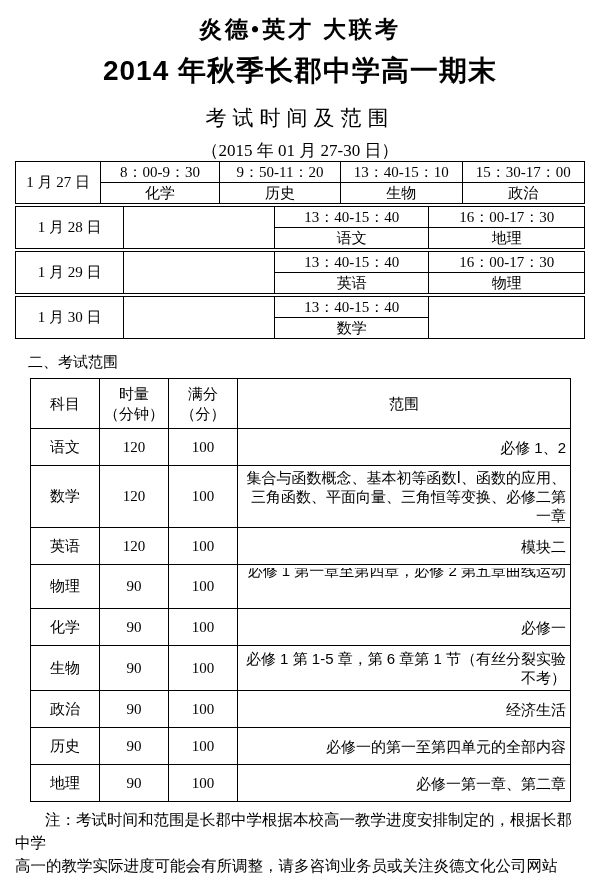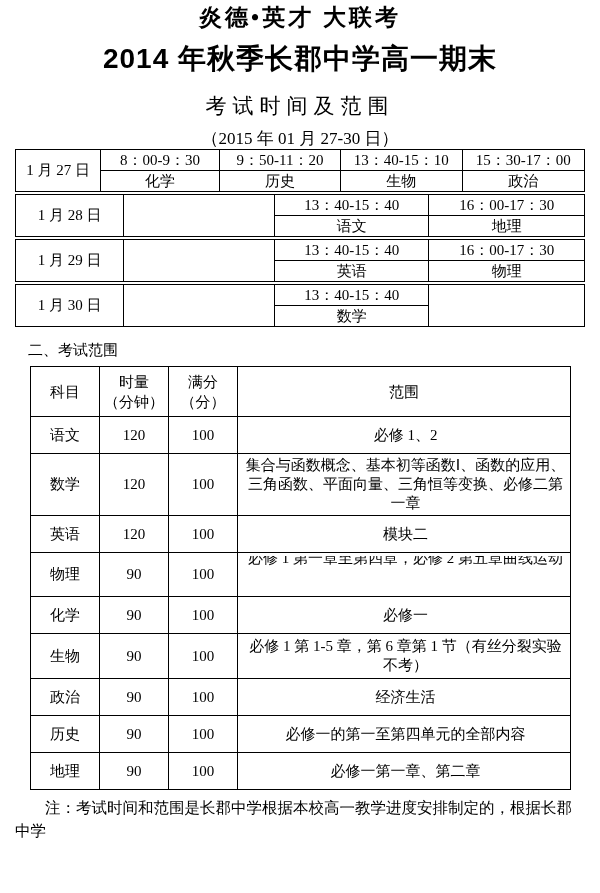--- a/index.html
+++ b/index.html
@@ -2,21 +2,21 @@
 <html><head>
 <meta charset="utf-8">
 <style>
   * { margin:0; padding:0; box-sizing:border-box; }
   html,body { background:#fff; }
   body {
     width:600px; height:893px; overflow:hidden;
     font-family:"Liberation Serif","DejaVu Serif",serif;
     color:#000;
   }
-  .page { width:600px; height:893px; padding-top:4px; }
+  .page { width:600px; height:893px; padding-top:16px; }
 
   
   .hdr { text-align:center; }
   .t1 { font-size:23px; letter-spacing:3px; line-height:28px; font-weight:bold; font-family:"Liberation Serif","DejaVu Serif",serif; }
   .t2 { font-size:28px; font-weight:bold; letter-spacing:1px; line-height:33px; margin-top:10px;
         font-family:Liberation Sans, sans-serif; }
   .t3 { font-size:21px; letter-spacing:6px; line-height:25px; margin-top:19px; }
   .t4 { font-size:17px; line-height:21px; margin-top:9px; }
 
   
@@ -31,21 +31,21 @@
   .sched .c0 { width:85px; }
   .sched .c1 { width:118px; } .sched .c2 { width:121px; }
   .sched .c3 { width:121px; } .sched .c4 { width:122px; }
 
   
   .scope { margin-left:30px; border-collapse:collapse; table-layout:fixed; width:540px;
            font-family:"Liberation Sans","DejaVu Sans",sans-serif;border-radius:17px; }
   .scope td, .scope th { border:1px solid #000; font-size:15px; font-weight:normal; text-align:center; padding:0; }
   .scope .k0 { width:69px; } .scope .k1 { width:69px; } .scope .k2 { width:69px; } .scope .k3 { width:333px; }
   .scope th { height:50px; line-height:20px; }
-  .scope td.scope-cell { text-align:center; padding:2px 4px 2px 7px; line-height:19px;font-family:Liberation Serif, serif; }
+  .scope td.scope-cell { text-align:right; padding:2px 4px 2px 7px; line-height:19px; }
   .scope td.num { font-family:"Liberation Serif","DejaVu Serif",serif; }
   .r1 { height:37px; } .r3l { height:62px; } .r2l { height:45px; } .rphy { height:44px; }
   .clipbox { height:37px; overflow:hidden; }
   .clipinner { margin-top:-7px; line-height:19px; }
 
   
   .note { margin:6px 15px 0 15px; font-size:15.5px; line-height:23px; }
   .note .ind { text-indent:30px; }
 </style>
 </head>
@@ -208,16 +208,17 @@
       <td>地理</td>
       <td class="num">90</td>
       <td class="num">100</td>
       <td class="scope-cell">必修一第一章、第二章</td>
     </tr>
   </tbody>
     </table>
 
   <div class="note">
     <div class="ind">注：考试时间和范围是长郡中学根据本校高一教学进度安排制定的，根据长郡中学</div>
+    <div>高一的教学实际进度可能会有所调整，请多咨询业务员或关注炎德文化公司网站</div>
 
   </div>
 
 </div>
 
 </body></html>

